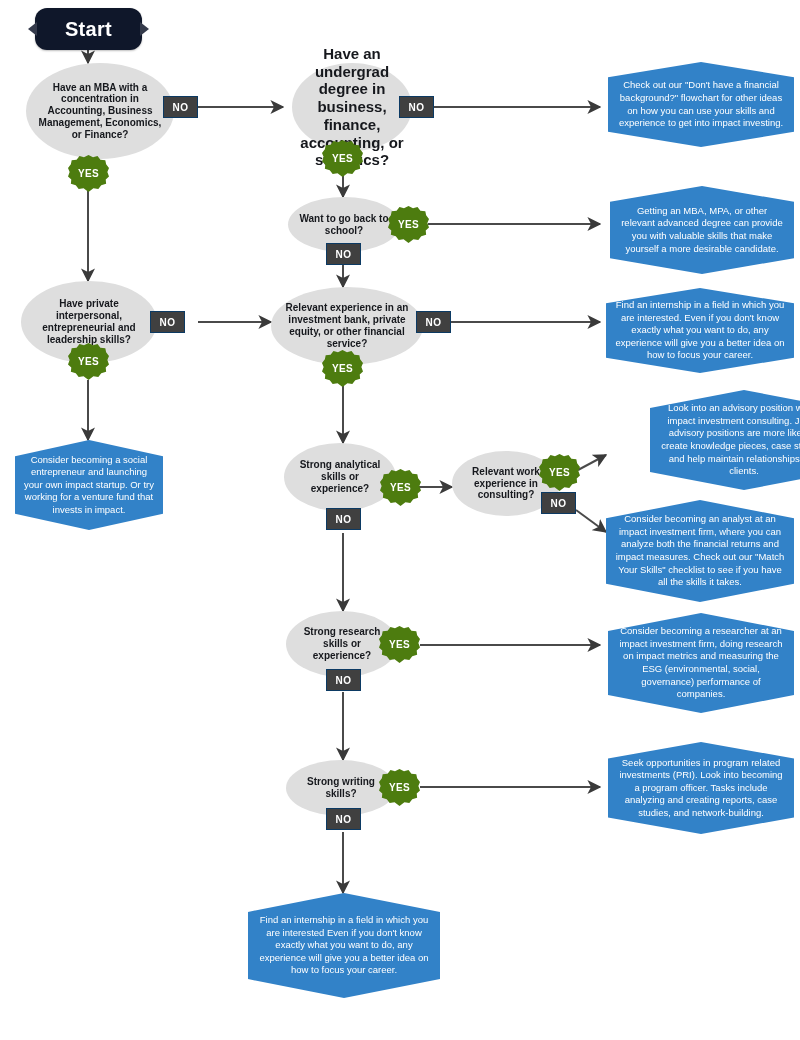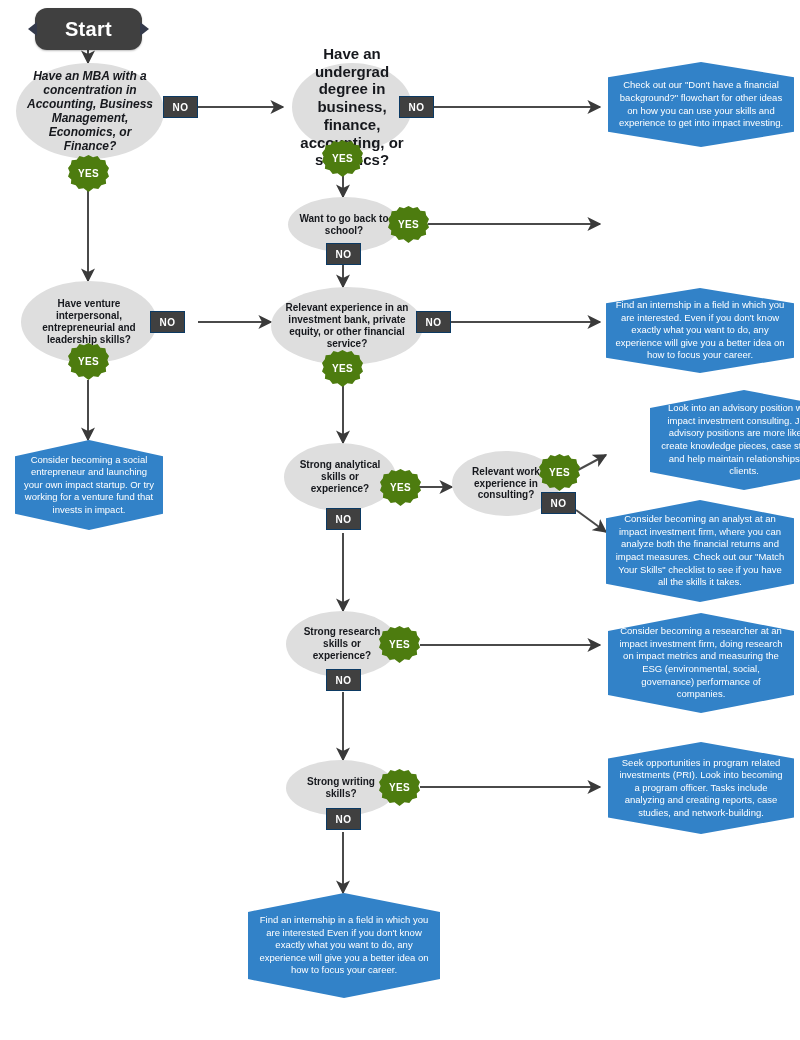--- a/index.html
+++ b/index.html
@@ -3,21 +3,21 @@
 <meta charset="utf-8">
 <style>
   html,body{margin:0;padding:0;background:#ffffff;}
   body{width:800px;height:1040px;position:relative;overflow:hidden;
        font-family:"Liberation Sans","DejaVu Sans",sans-serif;}
   #canvas{position:absolute;left:0;top:0;width:800px;height:1040px;}
   svg.wires{position:absolute;left:0;top:0;width:800px;height:1040px;pointer-events:none;}
 
   
   .start-node{
-    position:absolute;background:#404040;border-radius:12px;
+    position:absolute;background:#0f172a;border-radius:12px;
     display:flex;align-items:center;justify-content:center;
     color:#ffffff;font-weight:bold;font-size:20px;letter-spacing:.3px;
     box-shadow:0 1px 2px rgba(0,0,0,.25);
   }
   .start-notch{position:absolute;top:50%;width:9px;height:14px;background:#343A4B;transform:translateY(-50%);}
   .start-notch.l{left:-7px;clip-path:polygon(100% 0,0 50%,100% 100%);}
   .start-notch.r{right:-7px;clip-path:polygon(0 0,100% 50%,0 100%);}
 
   
   .ellipse-node{
@@ -111,34 +111,34 @@
       <path d="M 343 832 L 343 893" marker-end="url(#arw)"></path>
     </g>
   </svg>
 
   <div class="start-node" style="left:35px;top:8px;width:107px;height:42px;">
     <span class="start-notch l"></span>
     <span>Start</span>
     <span class="start-notch r"></span>
   </div>
 
-  <div class="ellipse-node" style="left:16px;top:63px;width:148px;height:96px;font-size:12px;font-style:italic;">
+  <div class="ellipse-node" style="left:26px;top:63px;width:148px;height:96px;font-size:10px;">
     <span>Have an MBA with a concentration in Accounting, Business Management, Economics, or Finance?</span>
   </div>
 
   <div class="ellipse-node" style="left:292px;top:63px;width:120px;height:88px;font-size:15px;">
     <span>Have an undergrad degree in business, finance, accounting, or statistics?</span>
   </div>
 
   <div class="ellipse-node" style="left:288px;top:197px;width:112px;height:55px;font-size:10px;">
     <span>Want to go back to school?</span>
   </div>
 
   <div class="ellipse-node" style="left:21px;top:281px;width:136px;height:82px;font-size:10px;">
-    <span>Have venture interpersonal, entrepreneurial and leadership skills?</span>
+    <span>Have private interpersonal, entrepreneurial and leadership skills?</span>
   </div>
 
   <div class="ellipse-node" style="left:271px;top:287px;width:152px;height:78px;font-size:10px;">
     <span>Relevant experience in an investment bank, private equity, or other financial service?</span>
   </div>
 
   <div class="ellipse-node" style="left:284px;top:443px;width:112px;height:68px;font-size:10px;">
     <span>Strong analytical skills or experience?</span>
   </div>
 
@@ -214,20 +214,23 @@
     <span>YES</span>
   </div>
   <div class="no-badge" style="left:326px;top:808px;width:35px;height:22px;">
     <span>NO</span>
   </div>
 
   <div class="hex-note" style="left:608px;top:62px;width:186px;height:85px;">
     <span>Check out our "Don't have a financial background?" flowchart for other ideas on how you can use your skills and experience to get into impact investing.</span>
   </div>
 
+  <div class="hex-note" style="left:610px;top:186px;width:184px;height:88px;">
+    <span>Getting an MBA, MPA, or other relevant advanced degree can provide you with valuable skills that make yourself a more desirable candidate.</span>
+  </div>
 
   <div class="hex-note" style="left:606px;top:288px;width:188px;height:85px;">
     <span>Find an internship in a field in which you are interested.  Even if you don't know exactly what you want to do, any experience will give you a better idea on how to focus your career.</span>
   </div>
 
   <div class="hex-note" style="left:606px;top:390px;width:188px;height:100px;margin-left:44px;">
     <span>Look into an advisory position within impact investment consulting. Junior advisory positions are more likely to create knowledge pieces, case studies, and help maintain relationships with clients.</span>
   </div>
 
   <div class="hex-note" style="left:606px;top:500px;width:188px;height:102px;">

